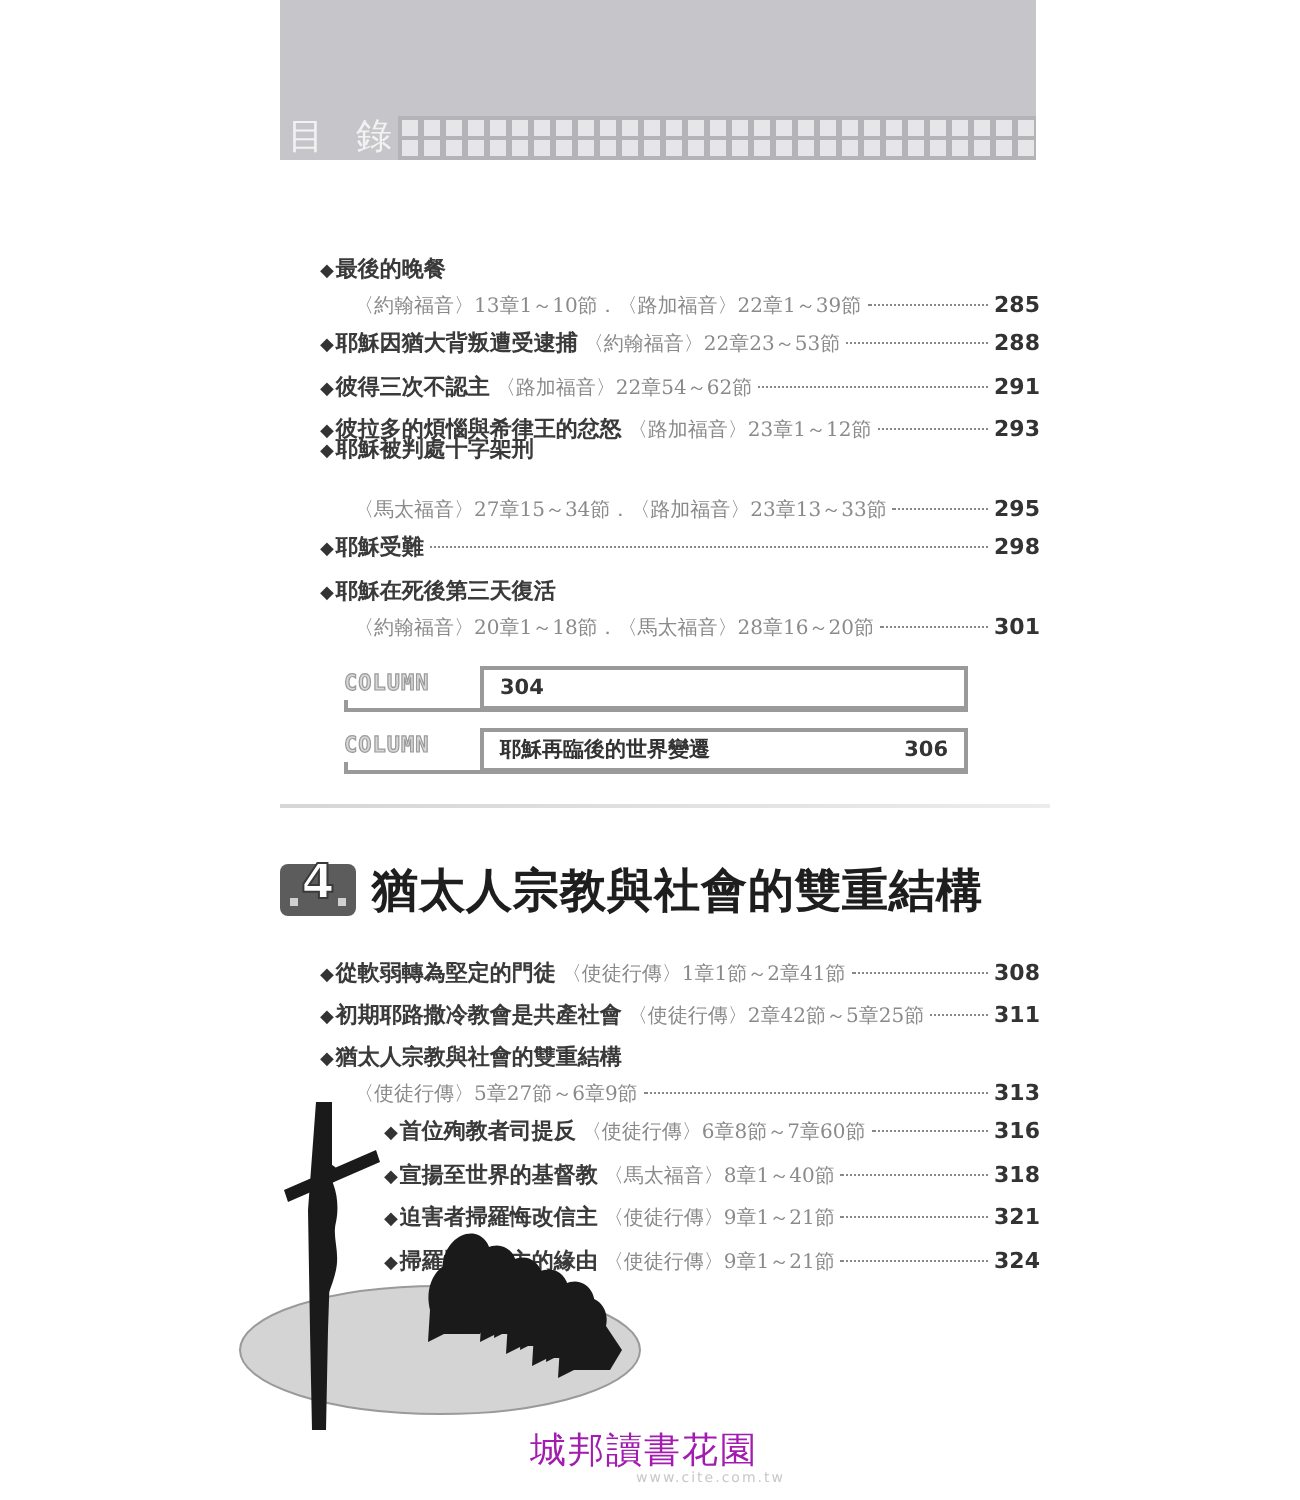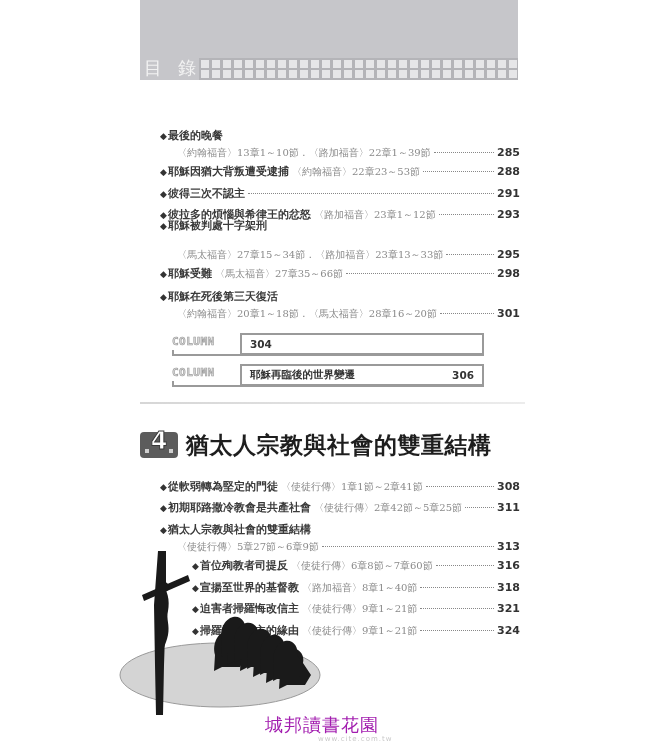--- a/index.html
+++ b/index.html
@@ -168,20 +168,21 @@
         <span class="title">耶穌因猶大背叛遭受逮捕</span>
         <span class="ref">〈約翰福音〉22章23～53節</span>
         <span class="dots"></span>
         <span class="page">288</span>
       </div>
   </div>
   <div class="entry" style="top:186px;">
     <div class="lead-row">
         <span class="bullet">◆</span>
         <span class="title">彼得三次不認主</span>
+        <span class="ref">〈路加福音〉22章54～62節</span>
         <span class="dots"></span>
         <span class="page">291</span>
       </div>
   </div>
   <div class="entry" style="top:207px;">
     <div class="lead-row">
         <span class="bullet">◆</span>
         <span class="title">彼拉多的煩惱與希律王的忿怒</span>
         <span class="ref">〈路加福音〉23章1～12節</span>
         <span class="dots"></span>
@@ -195,21 +196,20 @@
     <div class="lead-row">
         <span class="ref">〈馬太福音〉27章15～34節．〈路加福音〉23章13～33節</span>
         <span class="dots"></span>
         <span class="page">295</span>
       </div>
   </div>
   <div class="entry" style="top:266px;">
     <div class="lead-row">
         <span class="bullet">◆</span>
         <span class="title">耶穌受難</span>
-        <span class="ref">〈馬太福音〉27章35～66節</span>
         <span class="dots"></span>
         <span class="page">298</span>
       </div>
   </div>
   <div class="entry" style="top:288px;">
     <span class="bullet">◆</span><span class="title">耶穌在死後第三天復活</span>
   </div>
   <div class="entry sub" style="top:306px;">
     <div class="lead-row">
         <span class="ref">〈約翰福音〉20章1～18節．〈馬太福音〉28章16～20節</span>
@@ -280,21 +280,21 @@
         <span class="title">首位殉教者司提反</span>
         <span class="ref">〈使徒行傳〉6章8節～7章60節</span>
         <span class="dots"></span>
         <span class="page">316</span>
       </div>
   </div>
   <div class="entry" style="top:580px; width:328px;">
     <div class="lead-row">
         <span class="bullet">◆</span>
         <span class="title">宣揚至世界的基督教</span>
-        <span class="ref">〈路加福音〉8章1～40節</span>
+        <span class="ref">〈馬太福音〉8章1～40節</span>
         <span class="dots"></span>
         <span class="page">318</span>
       </div>
   </div>
   <div class="entry" style="top:601px; width:328px;">
     <div class="lead-row">
         <span class="bullet">◆</span>
         <span class="title">迫害者掃羅悔改信主</span>
         <span class="ref">〈使徒行傳〉9章1～21節</span>
         <span class="dots"></span>

